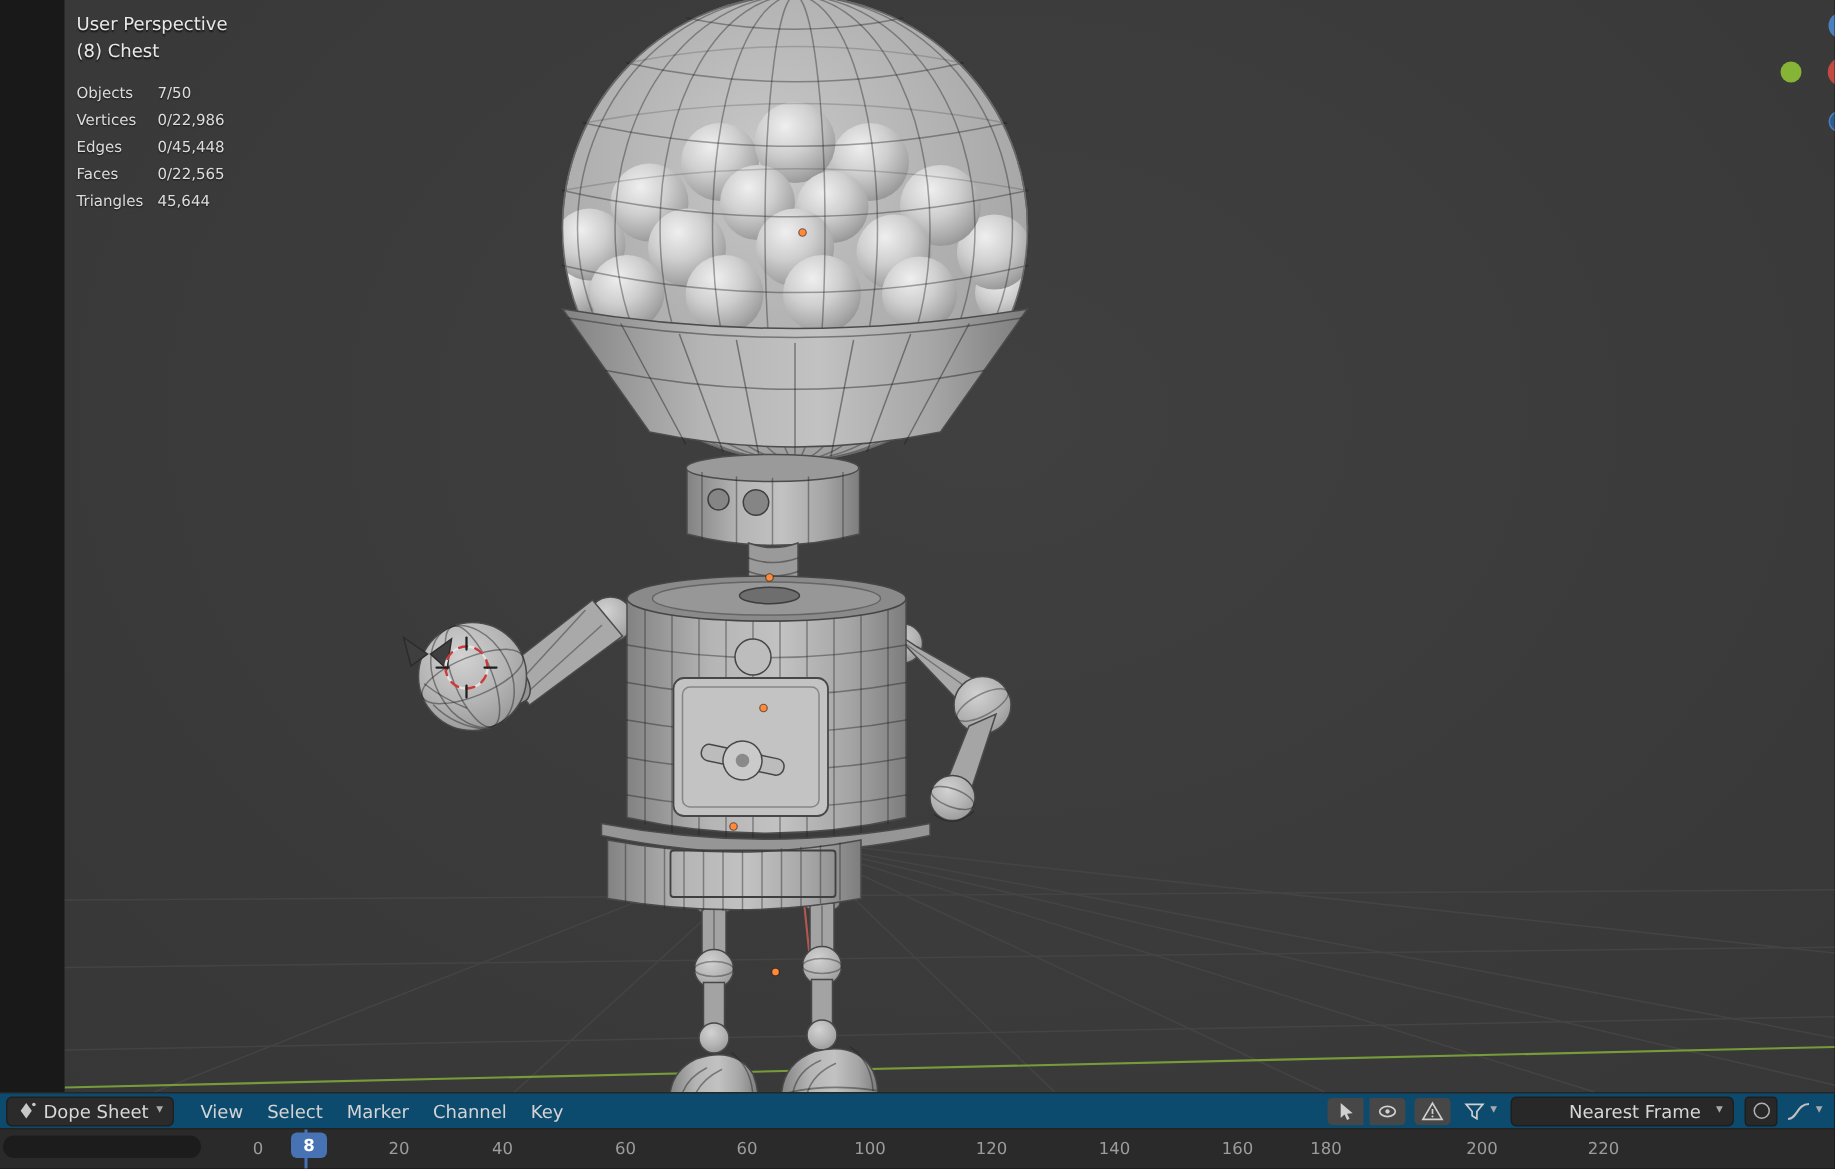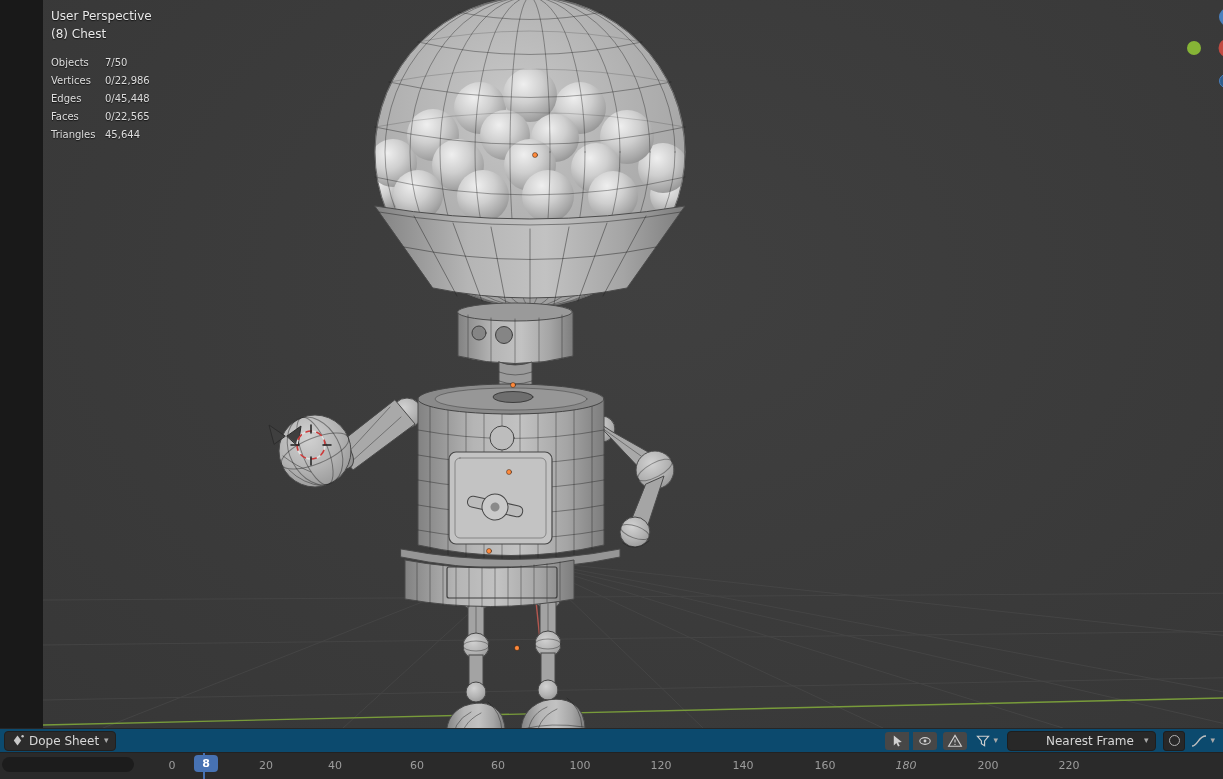--- a/index.html
+++ b/index.html
@@ -422,20 +422,27 @@
   <div id="ds-header">
     <div id="editor-select">
       <svg width="13" height="13" viewBox="0 0 14 14">
         <path d="M7,1.5 L11,7 L7,12.5 L3,7 Z" fill="#c8c8c8"></path>
         <circle cx="12.5" cy="2.5" r="1.3" fill="#c8c8c8"></circle>
       </svg>
       <span>Dope Sheet</span>
       <span class="chev">▾</span>
     </div>
 
+    <div id="ds-menus">
+      <span class="menu-item">View</span>
+      <span class="menu-item">Select</span>
+      <span class="menu-item">Marker</span>
+      <span class="menu-item">Channel</span>
+      <span class="menu-item">Key</span>
+    </div>
 
     <div id="ds-right">
       <div class="hbtn grp-l">
         <svg width="18" height="16" viewBox="0 0 20 20">
           <path d="M6,3 L6,15.5 L9.2,12.6 L11.3,17 L13.4,16 L11.3,11.8 L16,11.4 Z" fill="#d0d0d0"></path>
         </svg>
       </div>
       <div class="hbtn grp-r">
         <svg width="18" height="16" viewBox="0 0 20 20" fill="none" stroke="#d0d0d0" stroke-width="1.4">
           <ellipse cx="10" cy="10" rx="6.5" ry="4.2"></ellipse>
@@ -476,21 +483,21 @@
     <div style="position:absolute;left:0;top:0;width:100%;height:100%;">
         <span class="tick" style="left: 172px;">0</span>
         <span class="tick" style="left: 254px; margin-left: 12px;">20</span>
         <span class="tick" style="left: 335px;">40</span>
         <span class="tick" style="left: 417px;">60</span>
         <span class="tick" style="left: 498px;">60</span>
         <span class="tick" style="left: 580px;">100</span>
         <span class="tick" style="left: 661px;">120</span>
         <span class="tick" style="left: 743px;">140</span>
         <span class="tick" style="left: 825px;">160</span>
-        <span class="tick" style="left: 906px; font-style: italic;">180</span>
+        <span class="tick" style="left: 884px;">180</span>
         <span class="tick" style="left: 988px;">200</span>
         <span class="tick" style="left: 1069px;">220</span>
         <span class="tick" style="left: 1151px; margin-top: 24px;">240</span>
       </div>
     <div id="playhead-line"></div>
     <div id="frame-badge">8</div>
   </div>
 
 </div>
 

